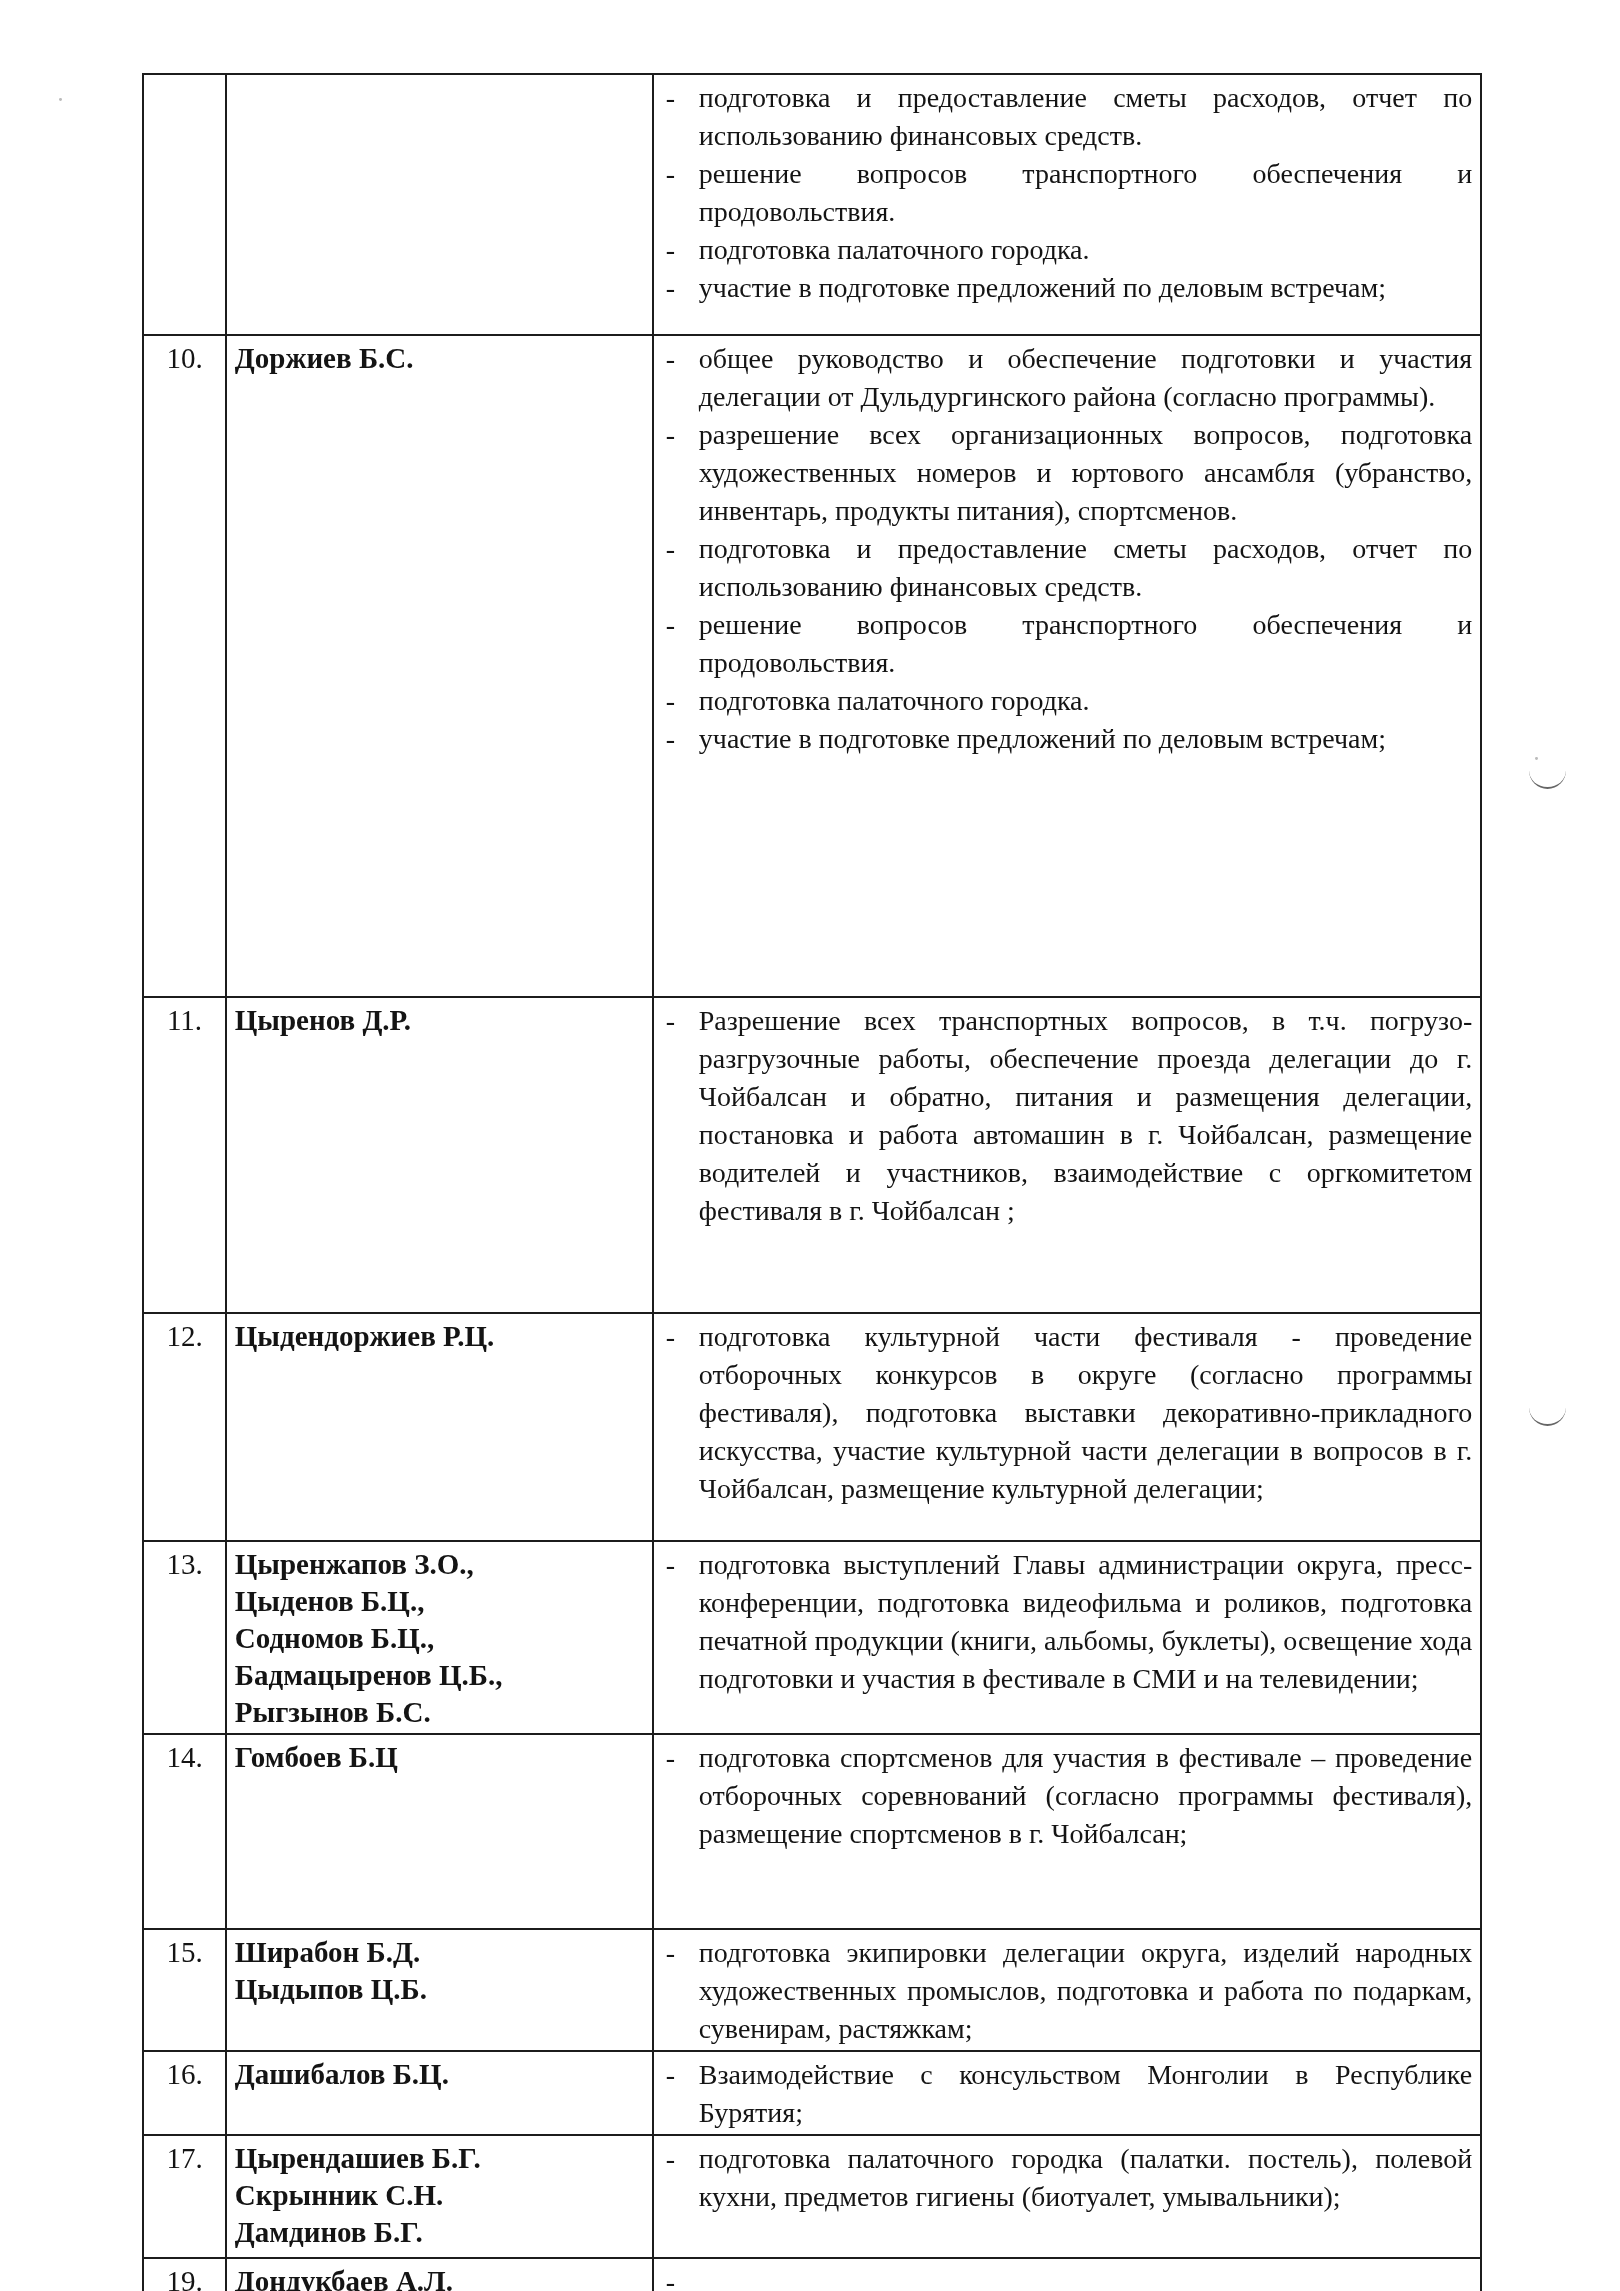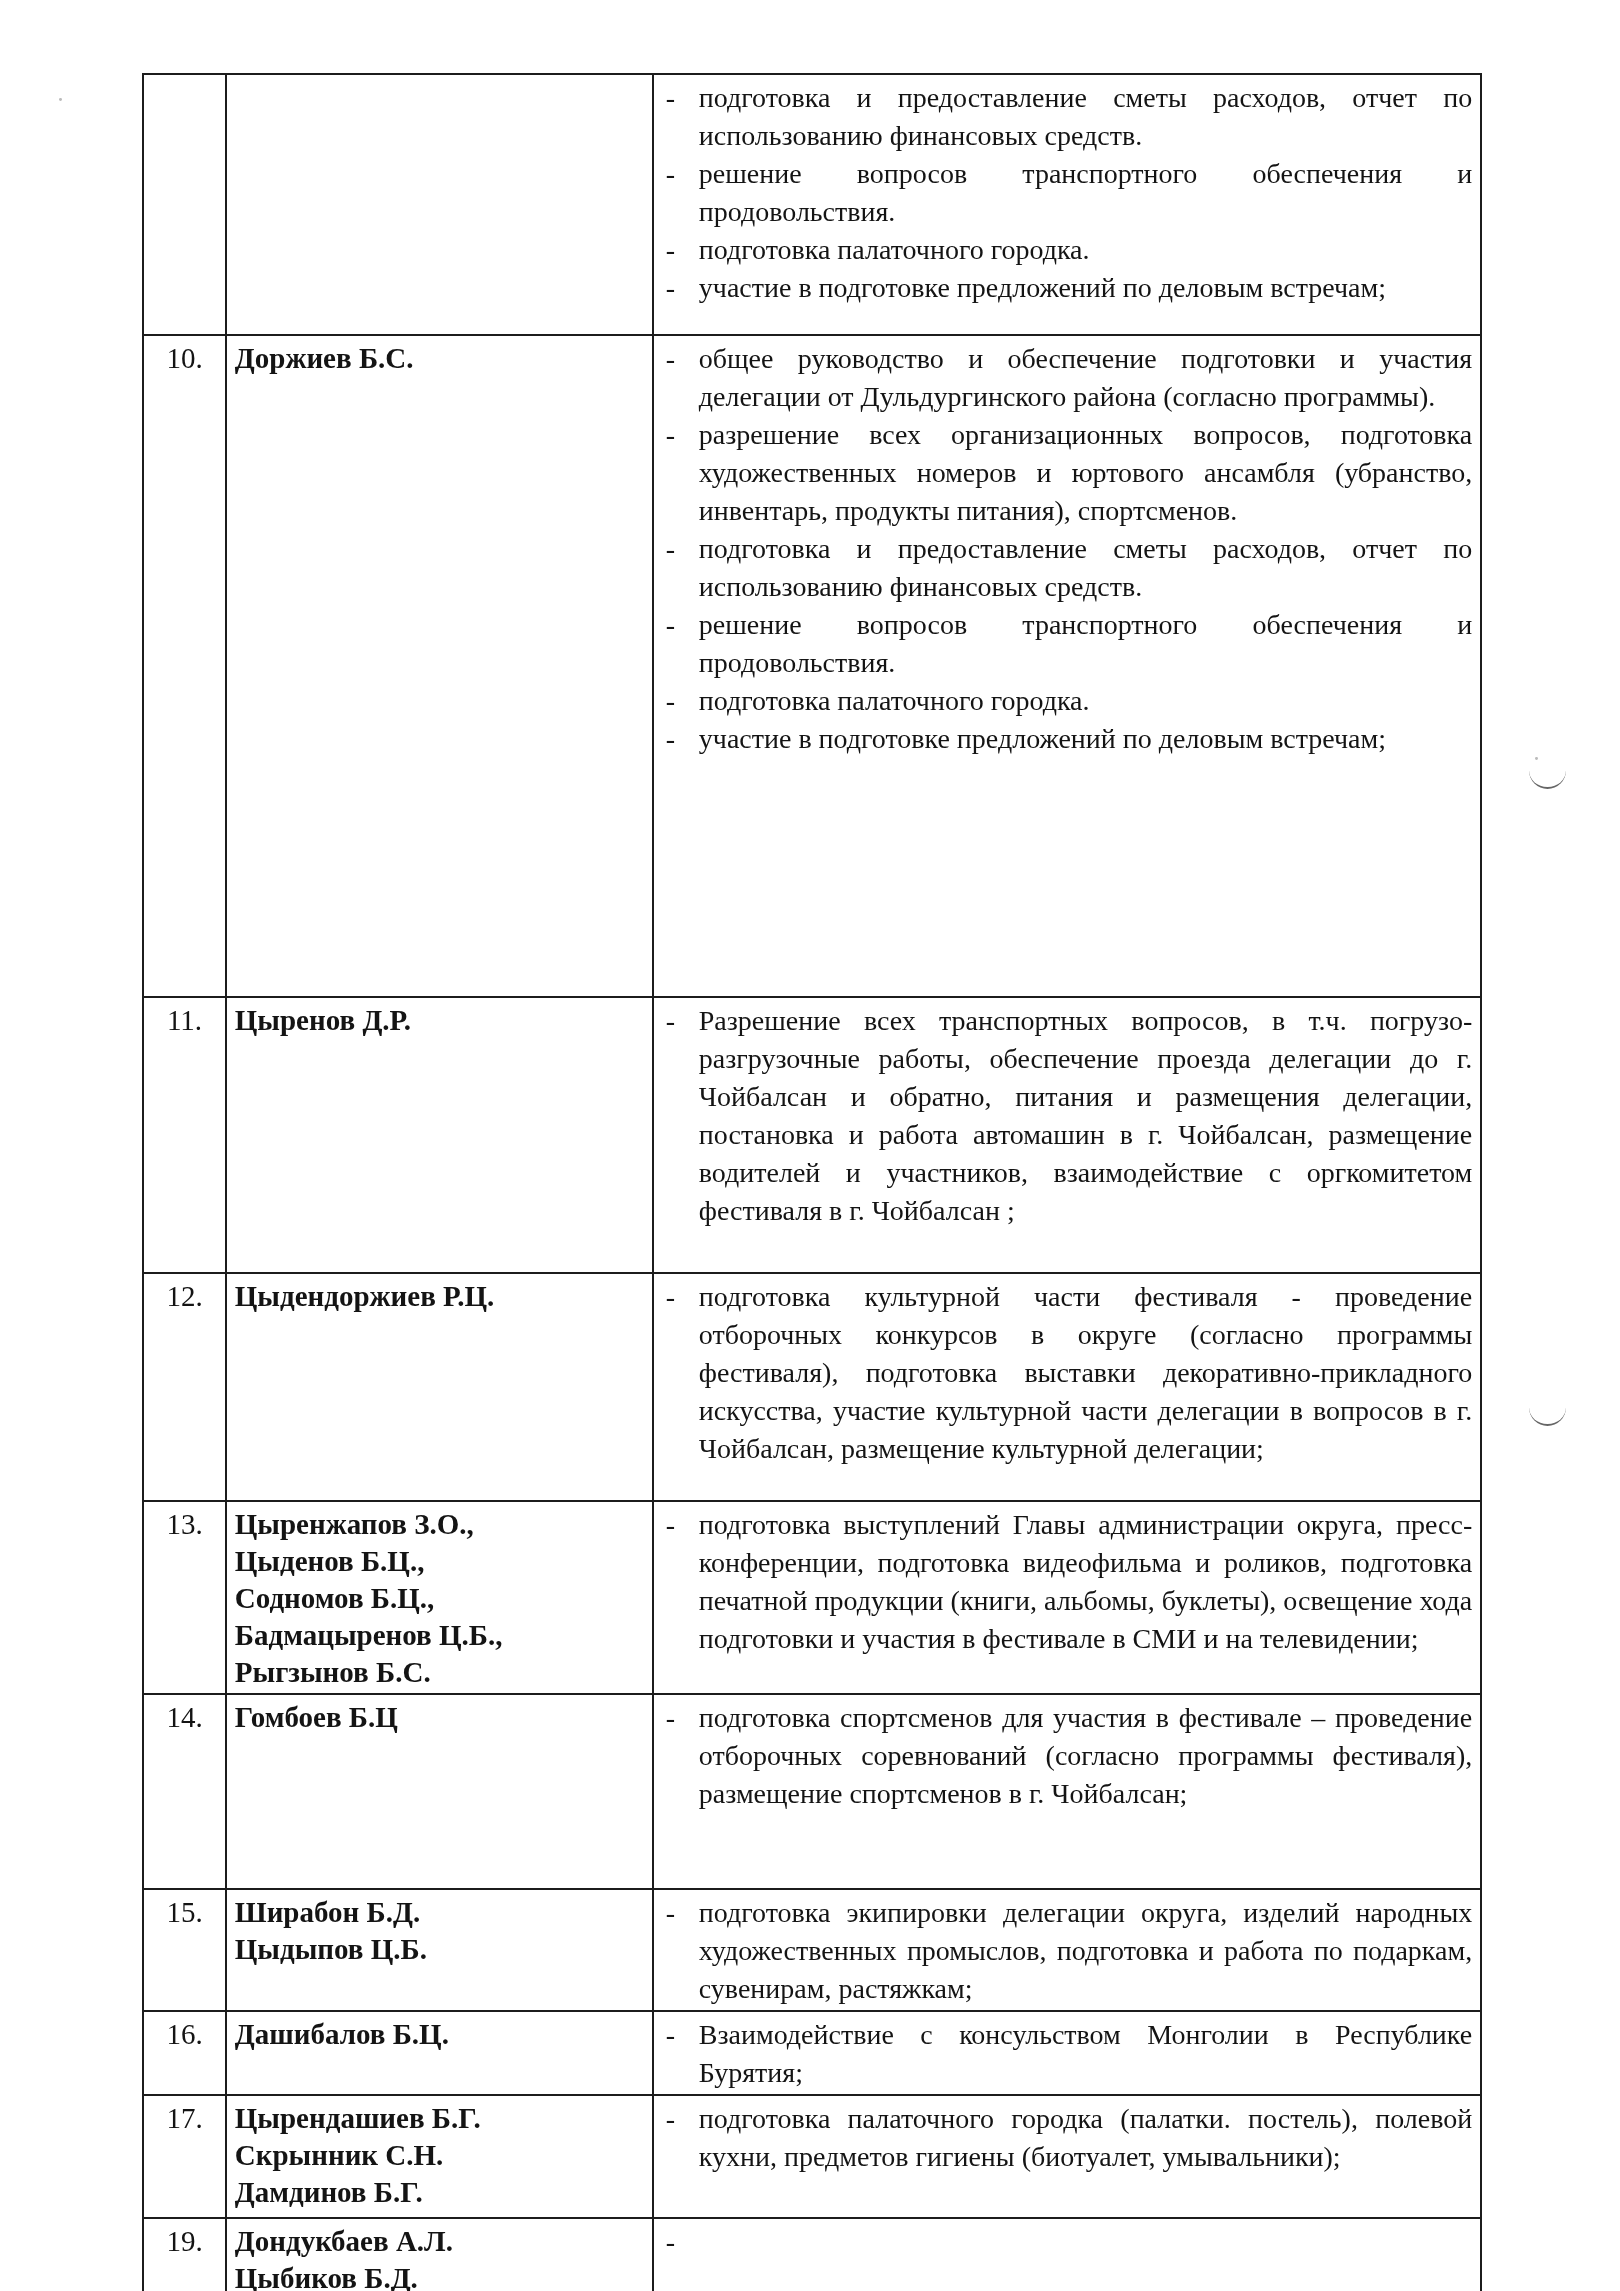--- a/index.html
+++ b/index.html
@@ -50,21 +50,21 @@
           </td>
           <td class="tasks">
             <div class="task"><span class="dash">-</span><span>общее руководство и обеспечение подготовки и участия делегации от Дульдургинского района (согласно программы).</span></div>
             <div class="task"><span class="dash">-</span><span>разрешение всех организационных вопросов, подготовка художественных номеров и юртового ансамбля (убранство, инвентарь, продукты питания), спортсменов.</span></div>
             <div class="task"><span class="dash">-</span><span>подготовка и предоставление сметы расходов, отчет по использованию финансовых средств.</span></div>
             <div class="task"><span class="dash">-</span><span>решение вопросов транспортного обеспечения и продовольствия.</span></div>
             <div class="task"><span class="dash">-</span><span>подготовка палаточного городка.</span></div>
             <div class="task"><span class="dash">-</span><span>участие в подготовке предложений по деловым встречам;</span></div>
           </td>
         </tr>
-        <tr style="height: 276px;">
+        <tr style="height: 316px;">
           <td class="num">11.</td>
           <td class="names">
             <div>Цыренов Д.Р.</div>
           </td>
           <td class="tasks">
             <div class="task"><span class="dash">-</span><span>Разрешение всех транспортных вопросов, в т.ч. погрузо-разгрузочные работы, обеспечение проезда делегации до г. Чойбалсан и обратно, питания и размещения делегации, постановка и работа автомашин в г. Чойбалсан, размещение водителей и участников, взаимодействие с оргкомитетом фестиваля в г. Чойбалсан ;</span></div>
           </td>
         </tr>
         <tr style="height: 228px;">
           <td class="num">12.</td>

